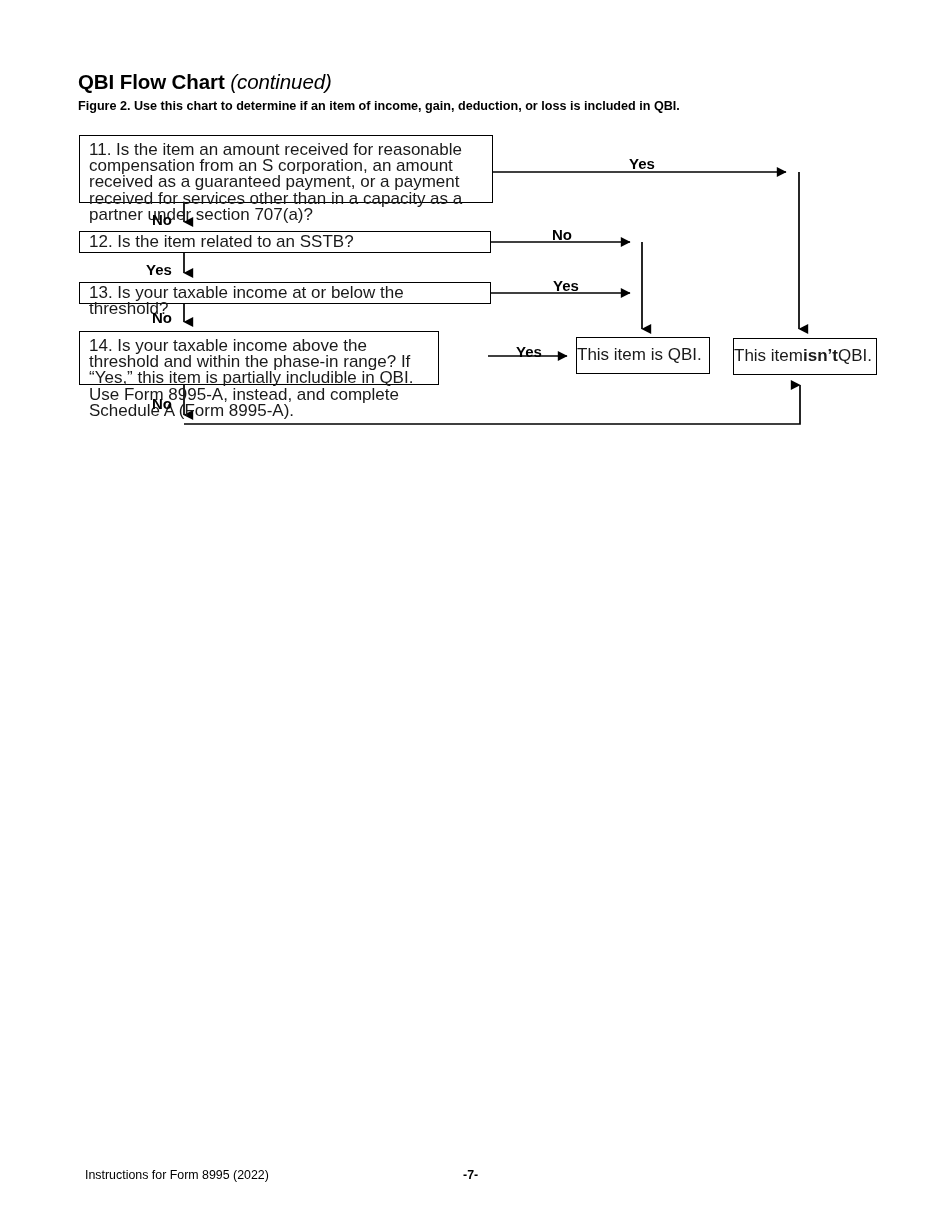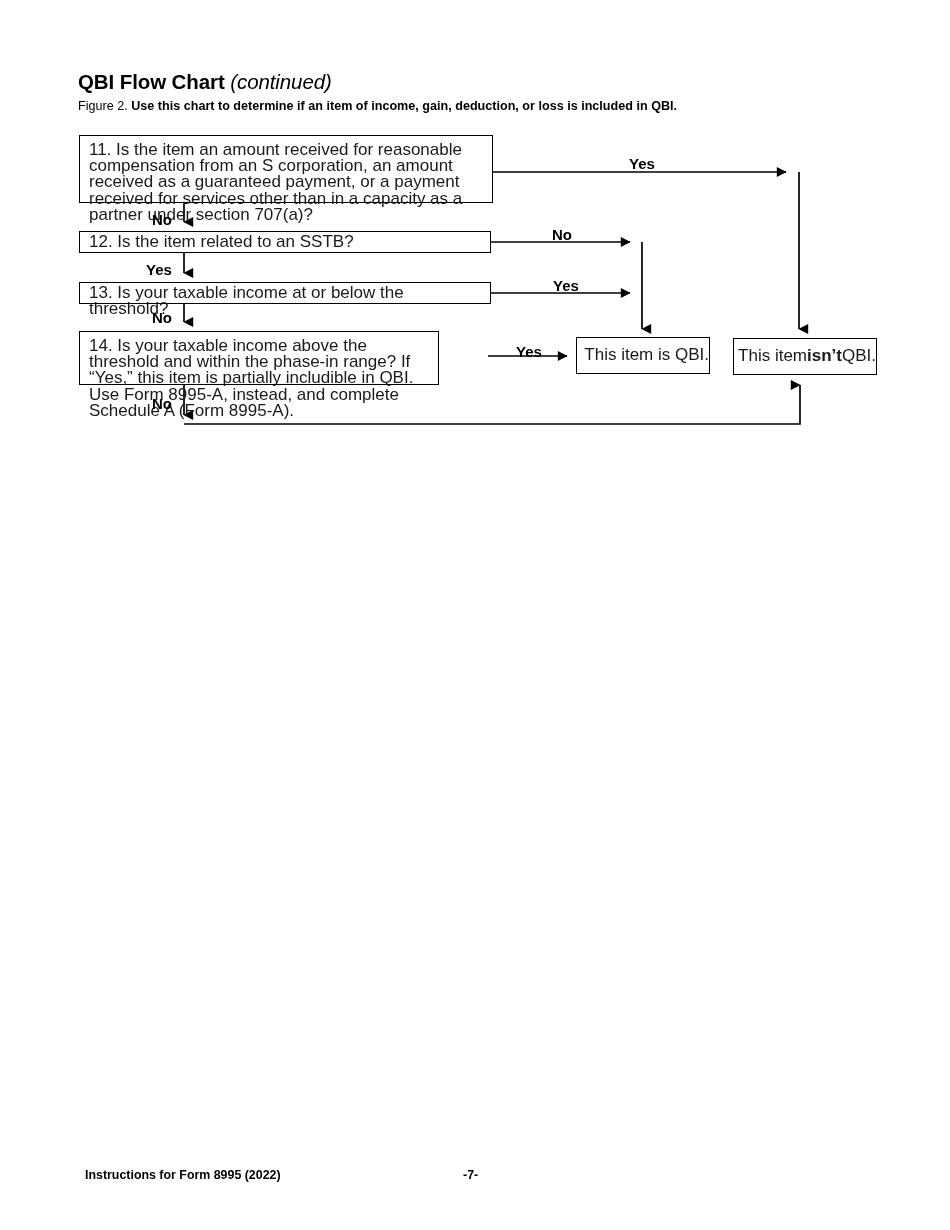--- a/index.html
+++ b/index.html
@@ -33,21 +33,21 @@
     font-size: 20.5px;
     text-align: right;
   }
   .figure-caption {
     position: absolute;
     left: 78px;
     top: 99px;
     font-size: 12.6px;
     white-space: nowrap;
   }
-  .figure-caption .fig-label { font-weight: normal; }
+  .figure-caption .fig-label { font-weight: bold; }
   .figure-caption .fig-text  { font-weight: bold; }
 
   
   #flow {
     position: absolute;
     left: 0;
     top: 0;
     width: 950px;
     height: 1230px;
   }
@@ -62,21 +62,21 @@
     line-height: 16.2px;
     color: #1a1a1a;
   }
   .node .inner {
     padding: 6px 9px 6px 9px;
   }
   .node.center .inner {
     padding: 0;
     display: flex;
     align-items: center;
-    justify-content: flex-end;
+    justify-content: flex-start;
     height: 100%;
     text-align: center;
   }
 
   #node-11 { left: 79px;  top: 135px; width: 414px; height: 68px; }
   #node-12 { left: 79px;  top: 231px; width: 412px; height: 22px; }
   #node-13 { left: 79px;  top: 282px; width: 412px; height: 22px; }
   #node-14 { left: 79px;  top: 331px; width: 360px; height: 54px; }
   #node-qbi     { left: 576px; top: 337px; width: 134px; height: 37px; }
   #node-not-qbi { left: 733px; top: 338px; width: 144px; height: 37px; }
@@ -99,21 +99,21 @@
   #lbl-12-no   { left: 552px; top: 226px; }
   #lbl-13-yes  { left: 553px; top: 277px; }
   #lbl-14-yes  { left: 516px; top: 343px; }
 
   
   .footer-left {
     position: absolute;
     left: 64px;
     top: 1168px;
     font-size: 12.4px;
-    font-weight: bold;
+    font-weight: normal;
     white-space: nowrap;
     padding-left: 21px;
   }
   .footer-page {
     position: absolute;
     left: 463px;
     top: 1168px;
     font-size: 12.4px;
     font-weight: bold;
     white-space: nowrap;

